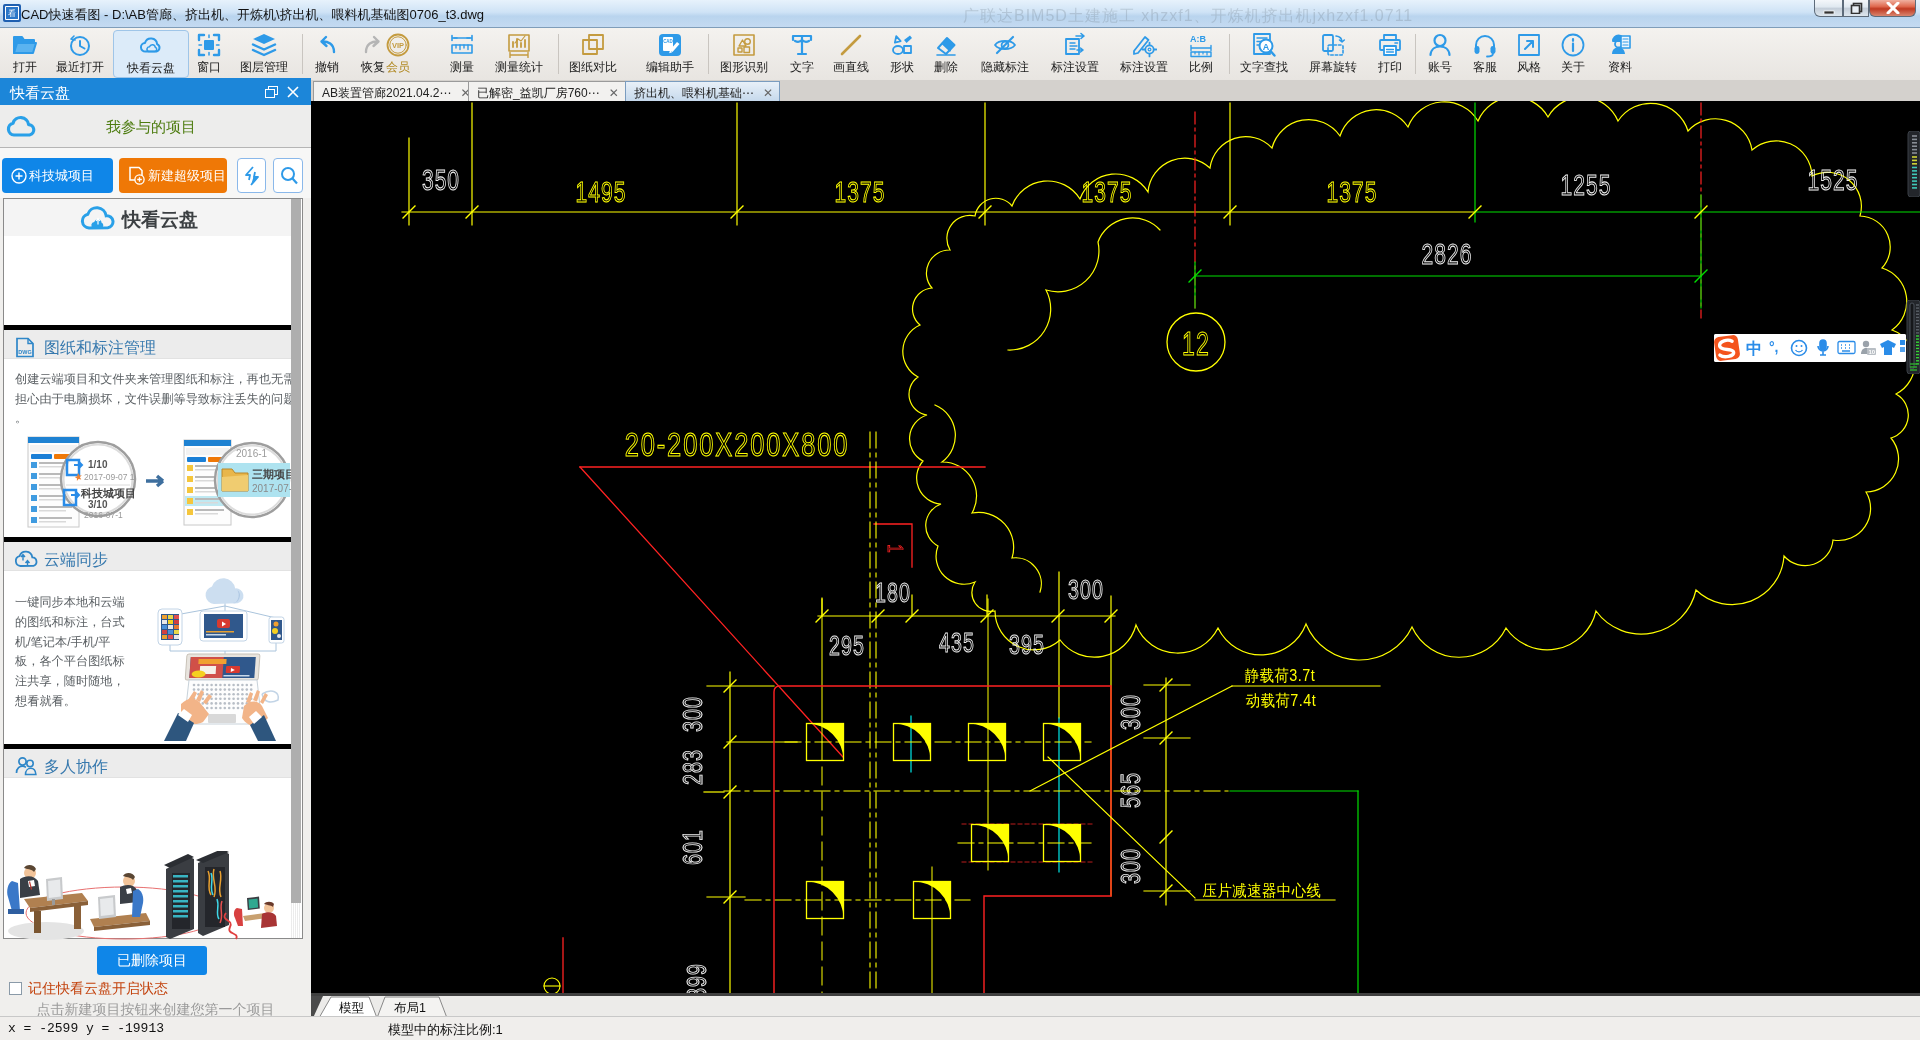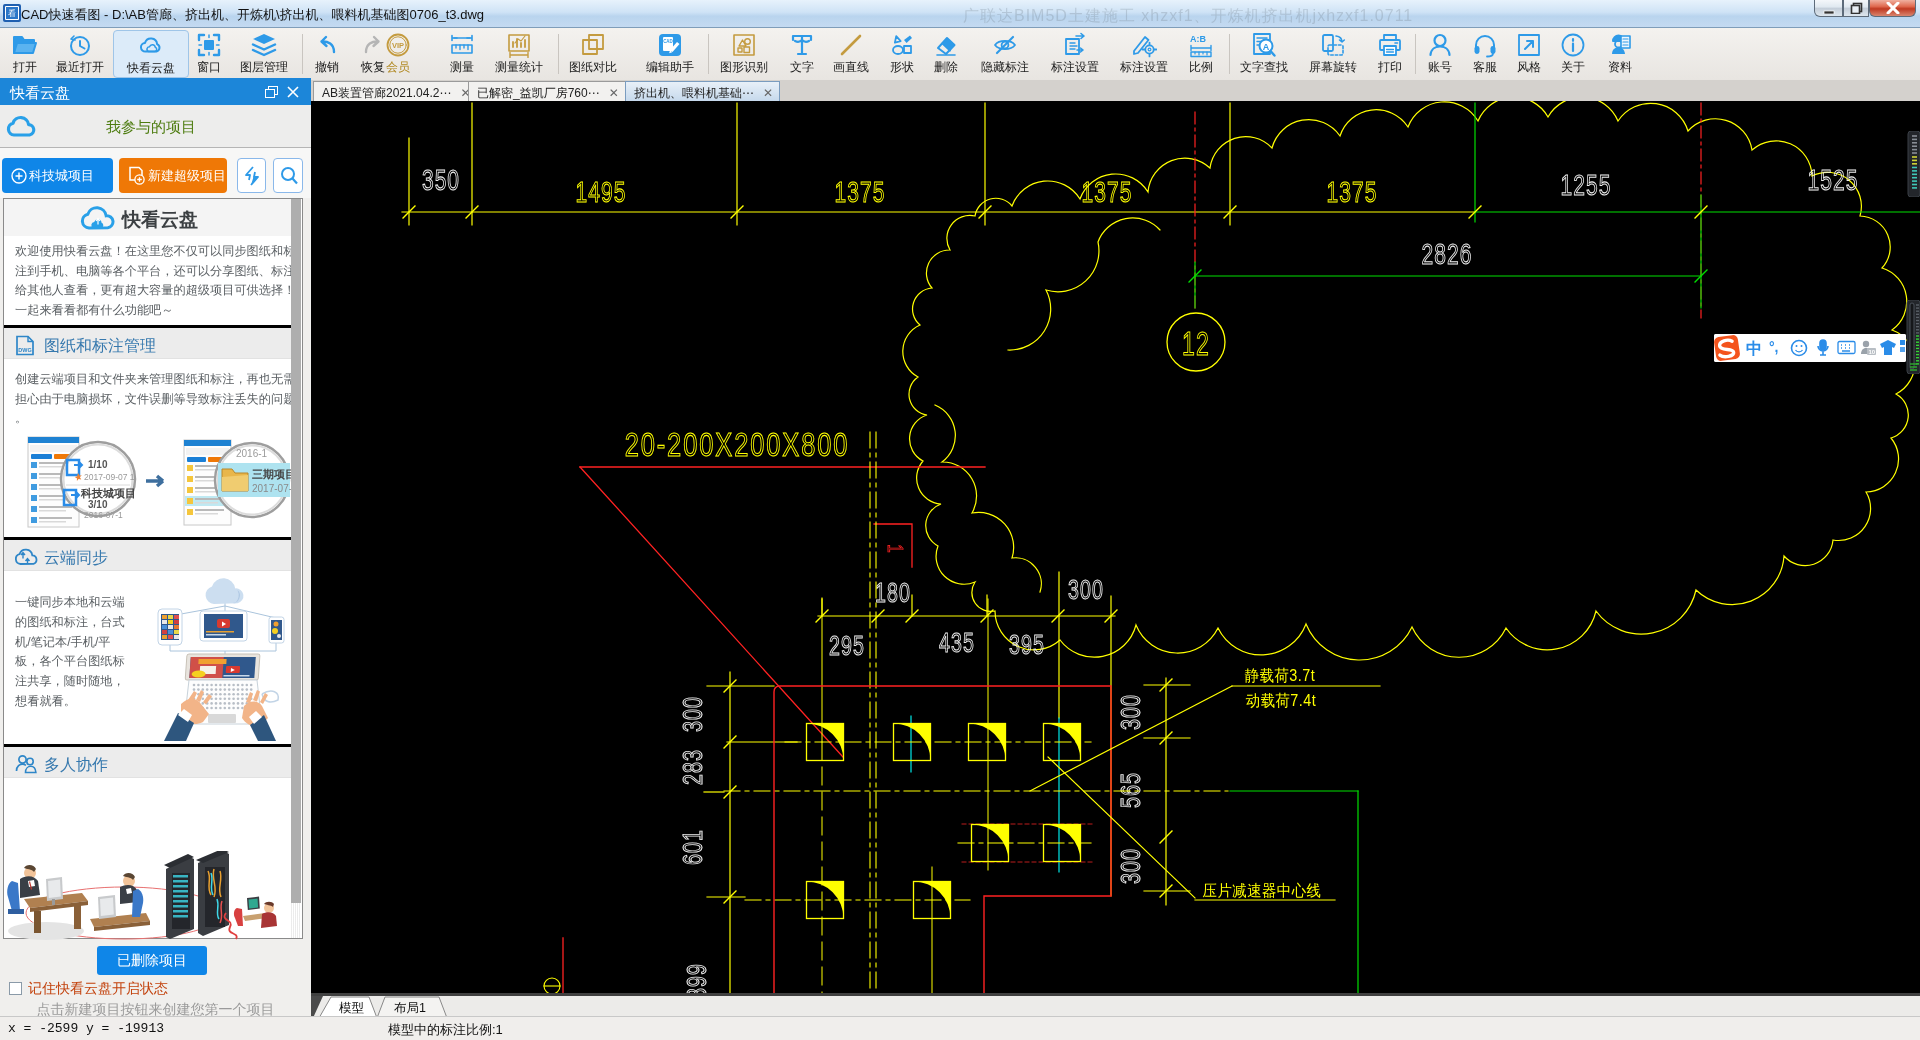--- a/index.html
+++ b/index.html
@@ -34,21 +34,21 @@
 #prow1 .t{left:106px;top:13px;font-size:15px;color:#4d7c0f}
 #pbtns{left:0;top:70px;width:311px;height:50px;background:#f7f7f6}
 .pbtn{position:absolute;top:10px;height:35px;border-radius:4px;color:#fff;font-size:13px;text-align:center;white-space:nowrap}
 #pb1{left:2px;width:111px;background:#0f86e8;padding:9px 0 0 27px;text-align:left}
 #pb2{left:119px;width:108px;background:#ef7806;padding:9px 0 0 29px;text-align:left}
 #pb3{left:237px;width:29px;background:#fff;border:1px solid #8ab8ea}
 #pb4{left:273px;width:30px;background:#fff;border:1px solid #8ab8ea}
 #pbox{left:3px;top:120px;width:300px;height:741px;background:#fff;border:1px solid #8a8a8a}
 #pscroll{right:1px;top:0;width:10px;height:739px;background:#f2f2f2}
 #pthumb{left:0;top:0;width:10px;height:704px;background:#aeaeae}
-.sband{position:absolute;left:0;width:289px;height:34px;background:#ececec;border-top:3px solid #000000;border-bottom:1px solid #e2e2e2}
+.sband{position:absolute;left:0;width:289px;height:34px;background:#ececec;border-top:5px solid #000000;border-bottom:1px solid #e2e2e2}
 .sband .bt{position:absolute;left:40px;top:8px;font-size:16px;color:#3779ae}
 .ptxt{position:absolute;left:11px;font-size:12.2px;color:#5b6064;line-height:19.7px;width:286px;letter-spacing:0}
 #pdel{left:97px;top:868px;width:110px;height:29px;background:#0f86e8;border-radius:3px;color:#fff;font-size:14px;text-align:center;padding-top:6px}
 #pchk{left:9px;top:904px;width:13px;height:13px;border:1px solid #8a9aa8;background:#fff}
 #pchkt{left:28px;top:902px;font-size:14px;color:#c2410c}
 #phint{left:0px;top:923px;width:311px;text-align:center;font-size:14px;color:#9a9a9a}
 
 #modelbar{left:311px;top:993px;width:1609px;height:23px;background:#c2410c;border-top:3px solid #404040}
 #statusbar{left:0;top:1016px;width:1920px;height:24px;background:#f0eeec;border-top:1px solid #c8c8c8}
 #statusbar .xy{left:8px;top:4px;font-family:"Liberation Mono",monospace;font-size:13px;color:#111}
@@ -497,21 +497,20 @@
 </div>
     <div class="abs" id="pbox">
       <div class="abs" style="left:0;top:0;width:289px;height:37px;background:#f4f4f4;text-align:center">
 <svg class="abs" style="left:75px;top:7px" width="40" height="26" viewBox="0 0 40 26">
           <path d="M10 22 a7 7 0 0 1 -1.2 -13.8 a9.5 9.5 0 0 1 18.4 1.6 a6 6 0 0 1 1.6 11.9 z" fill="none" stroke="#29a0e8" stroke-width="3"></path>
           <path d="M14 22 a3.2 3.2 0 0 1 1.2-6 a3.8 3.8 0 0 1 7.4 .7 a2.8 2.8 0 0 1 -.4 5.3 z" fill="#29a0e8" stroke="none"></path>
           <path d="M17 15 l2-2.5 2 2.5 M19 12.5 v6" stroke="#fff" stroke-width="1.2" fill="none"></path>
         </svg>
 <div class="abs" style="left:118px;top:8px;font-size:19px;font-weight:bold;color:#3c4043">快看云盘</div>
       </div>
-      <div class="ptxt" style="top:43px">欢迎使用快看云盘！在这里您不仅可以同步图纸和标注到手机、电脑等各个平台，还可以分享图纸、标注给其他人查看，更有超大容量的超级项目可供选择！一起来看看都有什么功能吧～</div>
       <div class="sband" style="top:126px">
 <svg class="abs" style="left:11px;top:7px" width="20" height="21" viewBox="0 0 20 21">
           <path d="M2 1.5 H13 L18 6.5 V19.5 H2 Z" fill="none" stroke="#2e86c8" stroke-width="1.7"></path>
           <path d="M13 1.5 V6.5 H18" fill="none" stroke="#2e86c8" stroke-width="1.4"></path>
           <text x="10" y="17" font-size="5.5" fill="#2e86c8" text-anchor="middle" font-weight="bold">DWG</text>
         </svg>
 <div class="bt">图纸和标注管理</div>
       </div>
       <div class="ptxt" style="top:171px">创建云端项目和文件夹来管理图纸和标注，再也无需担心由于电脑损坏，文件误删等导致标注丢失的问题 。</div>
       <div class="abs" style="left:0;top:236px;width:289px;height:97px">

